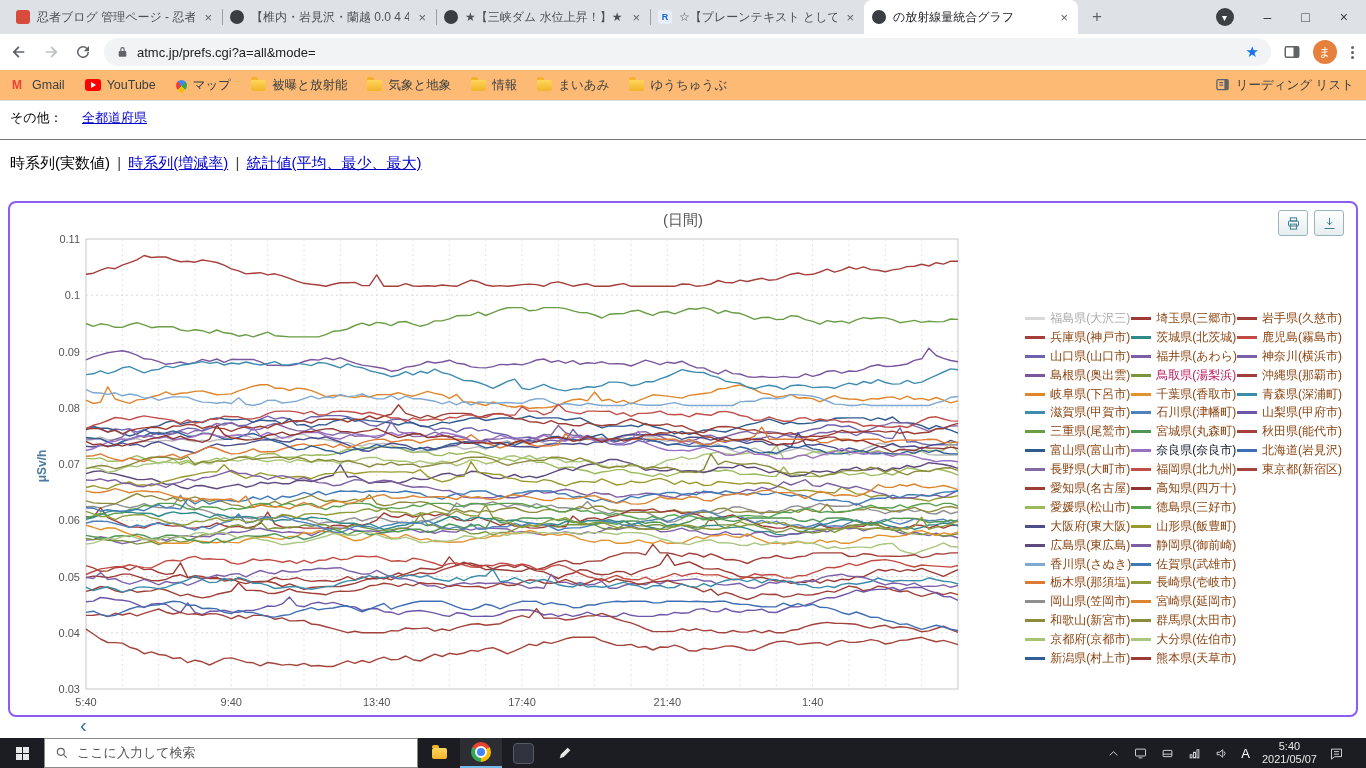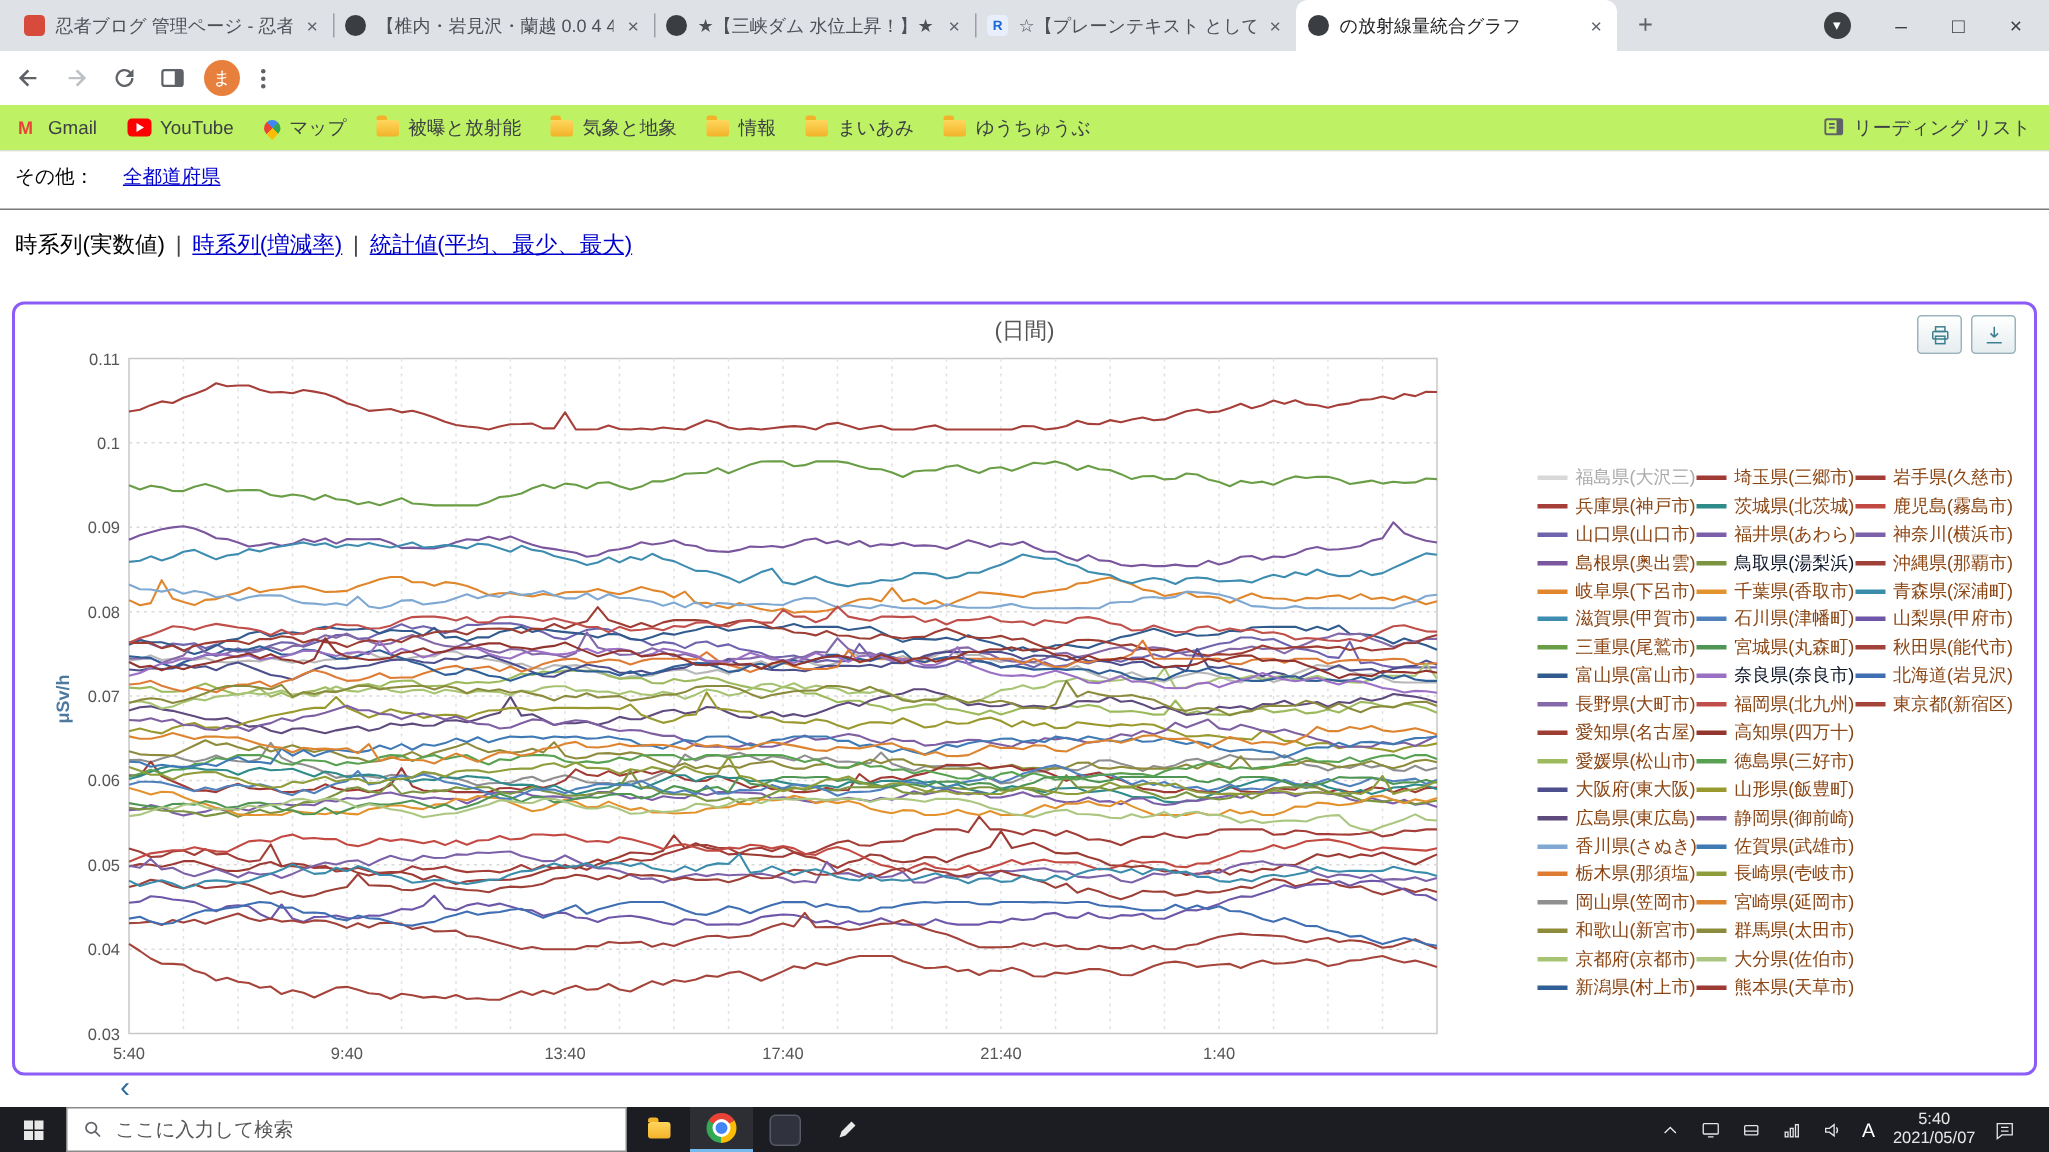--- a/index.html
+++ b/index.html
@@ -28,21 +28,21 @@
   .navbtn{width:22px;height:22px;display:flex;align-items:center;justify-content:center;}
   .navbtn svg{width:18px;height:18px;}
   .omnibox{flex:1;height:28px;background:#f1f3f4;border-radius:14px;display:flex;align-items:center;padding:0 12px;gap:8px;font-size:13px;color:#202124;}
   .omnibox .url{flex:1;}
   .star{color:#1a73e8;font-size:15px;}
   .avatar{width:24px;height:24px;border-radius:50%;background:#e8803d;color:#fff;display:flex;align-items:center;justify-content:center;font-size:12px;}
   .kebab{display:flex;flex-direction:column;gap:2px;padding:0 4px;}
   .kebab i{width:3px;height:3px;border-radius:50%;background:#5f6368;}
 
   
-  .bookmarks{height:30px;background:#bef264;border-bottom:1px solid #dadce0;display:flex;align-items:center;padding:0 12px;font-size:12.5px;color:#3c4043;gap:28px;}
+  .bookmarks{height:30px;background:#fdba74;border-bottom:1px solid #dadce0;display:flex;align-items:center;padding:0 12px;font-size:12.5px;color:#3c4043;gap:28px;}
   .bm-items{display:flex;align-items:center;gap:20px;}
   .bm{display:flex;align-items:center;gap:6px;white-space:nowrap;}
   .bm-ico{flex:none;display:inline-block;}
   .bm-ico.gmail{width:14px;height:12px;position:relative;}
   .bm-ico.gmail::after{content:"M";color:#ea4335;font-weight:bold;font-size:12px;position:absolute;left:0;top:-1px;}
   .bm-ico.youtube{width:16px;height:12px;background:#f00;border-radius:3px;position:relative;}
   .bm-ico.youtube::after{content:"";position:absolute;left:6px;top:3px;border-left:5px solid #fff;border-top:3px solid transparent;border-bottom:3px solid transparent;}
   .bm-ico.map{width:11px;height:11px;border-radius:50% 50% 50% 0;transform:rotate(-45deg);background:conic-gradient(#4285f4 0 25%,#34a853 0 50%,#fbbc05 0 75%,#ea4335 0);}
   .bm-ico.folder,.folder-ico{width:15px;height:11px;background:linear-gradient(#ffd65c,#f2b32a);border-radius:2px;position:relative;}
   .bm-ico.folder::before,.folder-ico::before{content:"";position:absolute;top:-3px;left:0;width:7px;height:3px;background:#f2b32a;border-radius:2px 2px 0 0;}
@@ -140,20 +140,27 @@
     <span class="navbtn">
       <svg viewBox="0 0 24 24">
           <path d="M5 11h11.2l-4.9-4.9L13 4.4 20.6 12 13 19.6l-1.7-1.7 4.9-4.9H5z" fill="#bdc1c6"></path>
         </svg>
     </span>
     <span class="navbtn">
       <svg viewBox="0 0 24 24">
           <path d="M17.65 6.35A8 8 0 1 0 20 12h-2a6 6 0 1 1-1.76-4.24L13 11h7V4z" fill="#5f6368"></path>
         </svg>
     </span>
+    <div class="omnibox">
+      <svg viewBox="0 0 24 24" width="13" height="13">
+          <path d="M12 2a4 4 0 0 0-4 4v3H7a2 2 0 0 0-2 2v7a2 2 0 0 0 2 2h10a2 2 0 0 0 2-2v-7a2 2 0 0 0-2-2h-1V6a4 4 0 0 0-4-4zm-2 7V6a2 2 0 1 1 4 0v3z" fill="#5f6368"></path>
+        </svg>
+      <span class="url">atmc.jp/prefs.cgi?a=all&amp;mode=</span>
+      <span class="star">★</span>
+    </div>
     <span class="navbtn">
       <svg viewBox="0 0 24 24">
           <rect x="3" y="5" width="18" height="14" rx="2" fill="none" stroke="#5f6368" stroke-width="2"></rect>
           <rect x="14" y="5" width="7" height="14" fill="#5f6368"></rect>
         </svg>
     </span>
     <span class="avatar">ま</span>
     <span class="kebab">
         <i></i>
         <i></i>
@@ -414,21 +421,21 @@
           <div class="leg-item">
             <span class="leg-swatch" style="background: rgb(47, 138, 138);"></span>
             <span style="color: rgb(139, 69, 19);">茨城県(北茨城)</span>
           </div>
           <div class="leg-item">
             <span class="leg-swatch" style="background: rgb(125, 94, 168);"></span>
             <span style="color: rgb(139, 69, 19);">福井県(あわら)</span>
           </div>
           <div class="leg-item">
             <span class="leg-swatch" style="background: rgb(122, 148, 64);"></span>
-            <span style="color: #0f172a;">鳥取県(湯梨浜)</span>
+            <span style="color: #be185d;">鳥取県(湯梨浜)</span>
           </div>
           <div class="leg-item">
             <span class="leg-swatch" style="background: rgb(226, 147, 45);"></span>
             <span style="color: rgb(139, 69, 19);">千葉県(香取市)</span>
           </div>
           <div class="leg-item">
             <span class="leg-swatch" style="background: rgb(79, 129, 189);"></span>
             <span style="color: rgb(139, 69, 19);">石川県(津幡町)</span>
           </div>
           <div class="leg-item">

